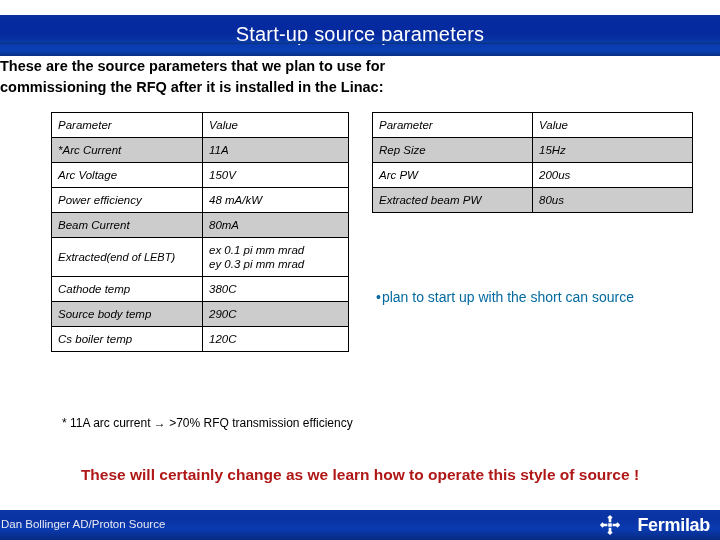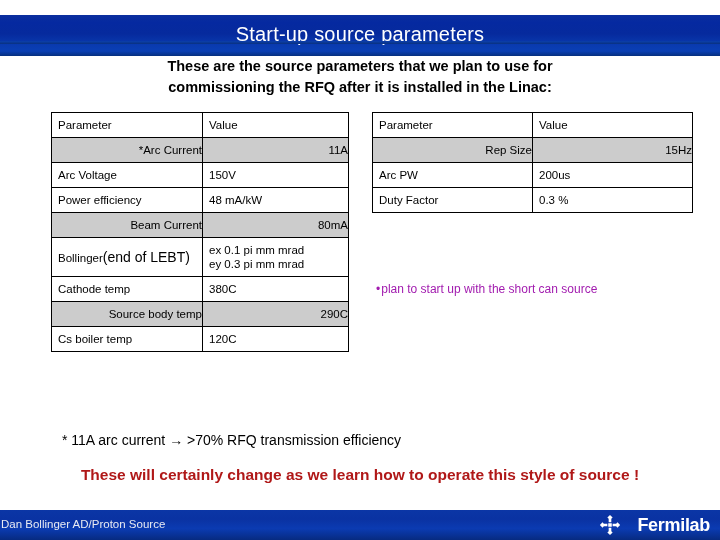--- a/index.html
+++ b/index.html
@@ -42,79 +42,80 @@
     width: 720px;
     height: 3px;
     background: linear-gradient(180deg, #0b3fae 0%, #09317f 100%);
   }
 
   
   .subtitle {
     position: absolute;
     left: 0; top: 56px;
     width: 720px;
-    text-align: center;
+    text-align: left;
     font-size: 14.5px;
     font-weight: bold;
     color: #000000;
     line-height: 21px;
   }
   .subtitle span { display: block; }
 
   
   .tbl {
     position: absolute;
     border-collapse: collapse;
     table-layout: fixed;
     font-size: 11.5px;
     color: #000000;
     background: #7f1d1d;
+    font-style: italic;
   }
   .tbl td {
     border: 1.5px solid #000000;
     padding: 5px 0 5px 6px;
     vertical-align: middle;
     line-height: 14px;
     font-size: 11.5px;
   }
-  .tbl tr.shaded td { background: #cccccc; text-align: right; }
+  .tbl tr.shaded td { background: #cccccc; }
   .tbl tr.plain td { background: #ffffff; }
 
   #left-table  { left: 51px;  top: 112px; width: 297px; }
   #left-table col.c1 { width: 151px; }
   #left-table col.c2 { width: 146px; }
 
   #right-table { left: 372px; top: 112px; width: 320px; }
   #right-table col.c1 { width: 160px; }
   #right-table col.c2 { width: 160px; }
 
   .small-note {
+    font-size: 11px;
+  }
+  .two-line { line-height: 14px; }
+
+  
+  .bullets {
+    position: absolute;
+    left: 376px;
+    top: 289px;
+    width: 320px;
     font-size: 14px;
-  }
-  .two-line { line-height: 14px; }
-
-  
-  .bullets {
-    position: absolute;
-    left: 376px;
-    top: 281px;
-    width: 320px;
-    font-size: 12px;
-    color: #a21caf;
+    color: #0369a1;
     line-height: 16px;
   }
   .bullets div { white-space: nowrap; }
   .bullets .dot { margin-right: 1px; }
 
   
   .footnote {
     position: absolute;
     left: 62px;
-    top: 432px;
-    font-size: 14px;
+    top: 416px;
+    font-size: 12px;
     color: #000000;
     white-space: nowrap;
   }
 
   
   .red-line {
     position: absolute;
     left: 0;
     top: 466px;
     width: 720px;
@@ -191,21 +192,21 @@
     </tr>
     <tr class="plain">
       <td>Power efficiency</td>
       <td>48 mA/kW</td>
     </tr>
     <tr class="shaded">
       <td>Beam Current</td>
       <td>80mA</td>
     </tr>
     <tr class="plain">
-      <td class="two-line"><span>Bollinger</span><span class="small-note">(end of LEBT)</span></td>
+      <td class="two-line"><span>Extracted</span><span class="small-note">(end of LEBT)</span></td>
       <td class="two-line"><span>ex 0.1 pi mm mrad</span><br><span>ey 0.3 pi mm mrad</span></td>
     </tr>
     <tr class="plain">
       <td>Cathode temp</td>
       <td>380C</td>
     </tr>
     <tr class="shaded">
       <td>Source body temp</td>
       <td>290C</td>
     </tr>
@@ -227,23 +228,23 @@
       <td>Value</td>
     </tr>
     <tr class="shaded">
       <td>Rep Size</td>
       <td>15Hz</td>
     </tr>
     <tr class="plain">
       <td>Arc PW</td>
       <td>200us</td>
     </tr>
-    <tr class="plain">
-      <td>Duty Factor</td>
-      <td>0.3 %</td>
+    <tr class="shaded">
+      <td>Extracted beam PW</td>
+      <td>80us</td>
     </tr>
   </tbody>
 </table>
 
 <div class="bullets">
   <div><span class="dot">•</span><span>plan to start up with the short can source</span></div>
 </div>
 
 <div class="footnote">* 11A arc current → &gt;70% RFQ transmission efficiency</div>
 

